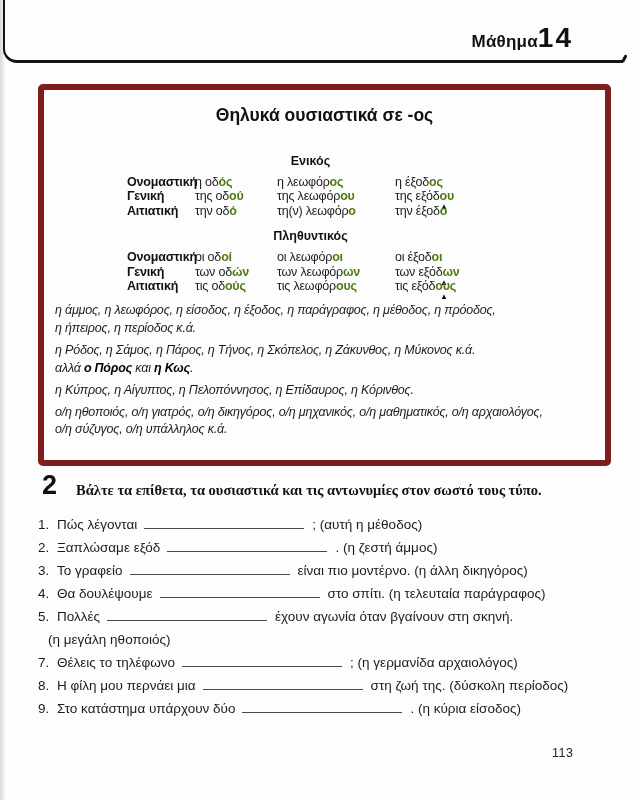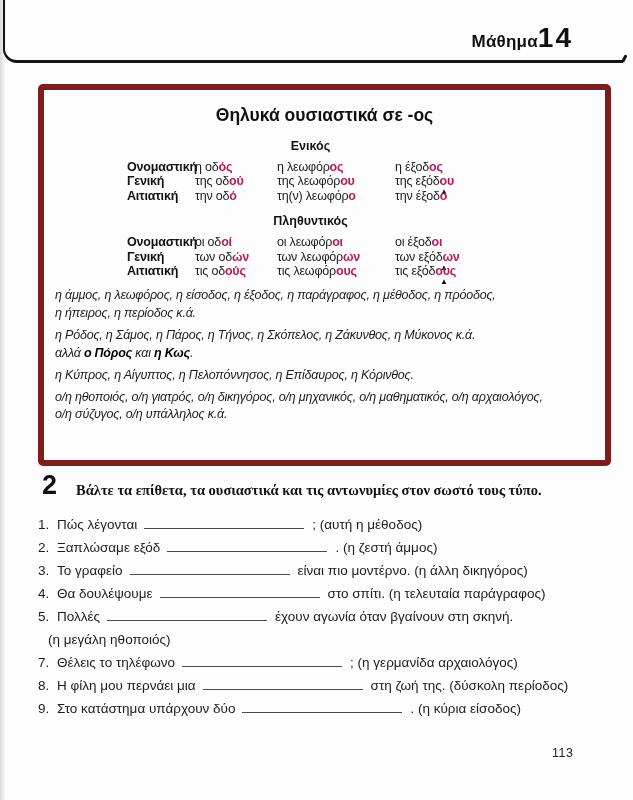--- a/index.html
+++ b/index.html
@@ -25,31 +25,31 @@
   .lesson-header { position:absolute; top:22px; right:60px; display:flex; align-items:baseline; }
   .lesson-label  { font-weight:bold; font-size:17px; letter-spacing:0.2px; color:#111; }
   .lesson-number { font-weight:bold; font-size:28px; letter-spacing:2px; color:#111; }
 
   .grammar-box {
     position:absolute; left:38px; top:84px; width:561px; height:370px;
     border:6px solid #7f1d1d; border-radius:5px; background:#fdfdfd;
   }
   .box-title { text-align:center; font-weight:bold; font-size:17.5px; line-height:22px; margin-top:14px; color:#111; }
   .tbl-heading { text-align:center; font-weight:bold; font-size:12.5px; line-height:15px; padding-right:28px; color:#111; }
-  .tbl-heading.sing { margin-top:13px; }
+  .tbl-heading.sing { margin-top:28px; }
   .tbl-heading.plur { margin-top:11px; }
 
   .decl-table {
     display:grid; grid-template-columns:68px 82px 118px auto;
     padding-left:83px; margin-top:6px; font-size:12.5px; letter-spacing:-0.2px;
     line-height:14.4px;
   }
   .row-label { font-weight:bold; white-space:nowrap; color:#111; }
   .cell { position:relative; white-space:nowrap; }
-  .cell b { font-weight:bold; color:#be185d; }
+  .cell b { font-weight:bold; color:#4d7c0f; }
   .accent-arrow {
     position:absolute; left:45px; top:14px; font-size:8px; line-height:8px; color:#111;
   }
 
   .notes { padding-left:11px; font-size:12.5px; letter-spacing:-0.2px; line-height:17.5px;font-style:italic; }
   .note { white-space:nowrap; }
   .note.p1 { margin-top:9px; }
   .note.p2 { margin-top:5px; }
   .note.p3 { margin-top:5px; }
   .note.p4 { margin-top:4px; }

